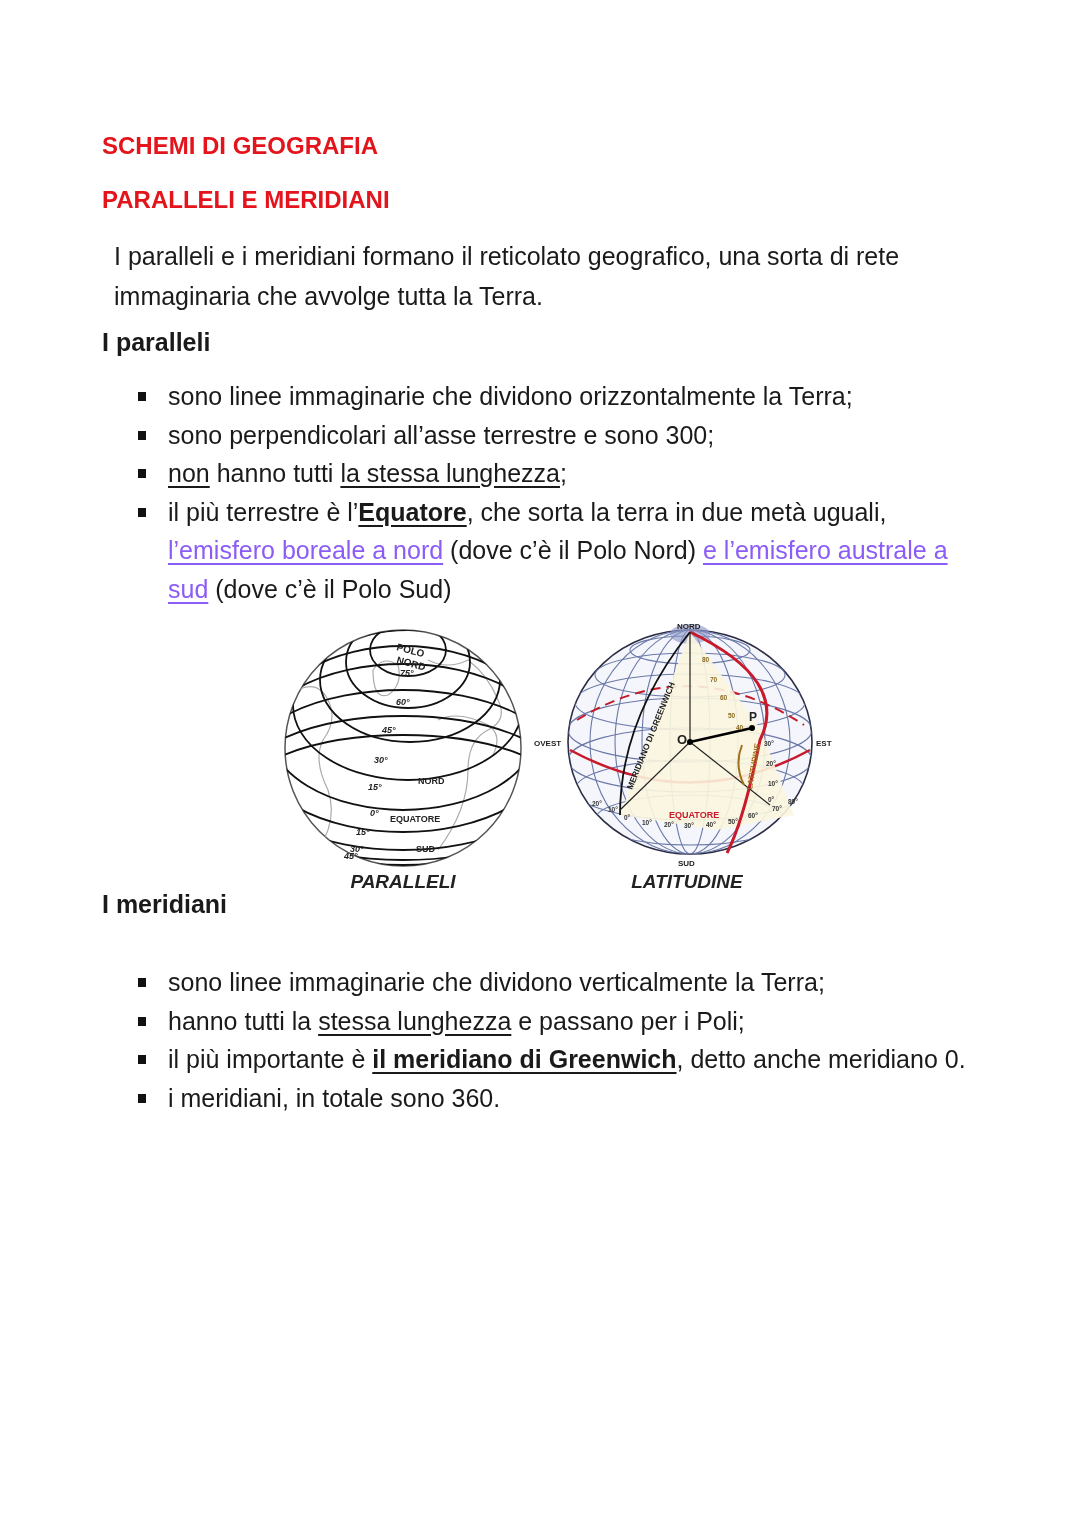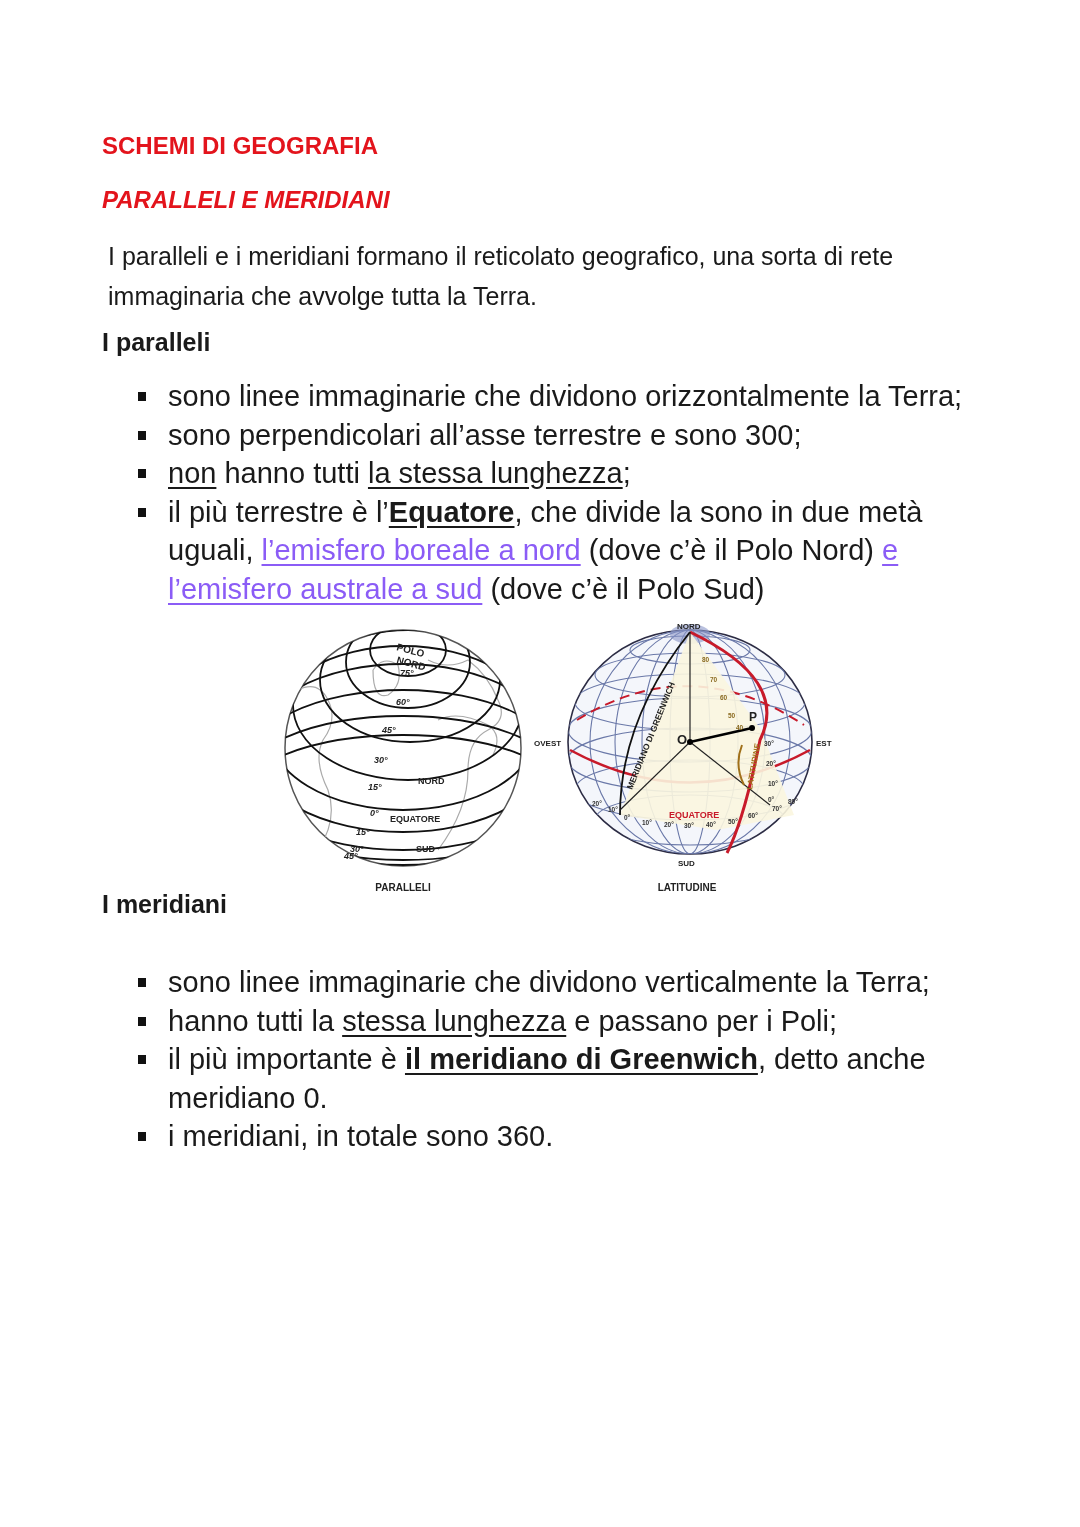--- a/index.html
+++ b/index.html
@@ -2,40 +2,40 @@
 <html><head>
 <meta charset="utf-8">
 <style>
   html, body { margin: 0; padding: 0; background: #ffffff; }
   body { width: 1080px; height: 1527px; position: relative; overflow: hidden;
          font-family: "Liberation Sans", "DejaVu Sans", sans-serif; color: #1a1a1a; }
   .page { position: absolute; left: 0; top: 0; width: 1080px; height: 1527px; }
   .red-title { position: absolute; left: 102px; color: #e3141c; font-weight: bold;
                font-size: 24px; letter-spacing: 0px; }
   .t1 { top: 132px; }
-  .t2 { top: 186px; font-style: italic; }
-  .para { position: absolute; left: 108px; top: 236px; width: 880px; font-size: 25px;
+  .t2 { top: 186px; }
+  .para { position: absolute; left: 114px; top: 236px; width: 880px; font-size: 25px;
           line-height: 40px; }
   .heading { position: absolute; left: 102px; font-weight: bold; font-size: 25px; }
   .h1 { top: 328px; }
   .h2 { top: 890px; }
   ul.bullets { position: absolute; left: 134px; margin: 0; padding: 0; list-style: none;
-               width: 860px; font-size: 29px; line-height: 38.5px; }
+               width: 860px; font-size: 25px; line-height: 38.5px; }
   ul.b1 { top: 377px; }
   ul.b2 { top: 963px; }
   ul.bullets li { position: relative; padding-left: 34px; }
   ul.bullets li .sq { position: absolute; left: 4px; top: 15px; width: 8px; height: 9px; background: #111; }
   .u { text-decoration: underline; text-underline-offset: 4px; }
   .b { font-weight: bold; }
   .red { color: #8b5cf6; }
   .figure { position: absolute; }
   .fig1 { left: 278px; top: 620px; width: 250px; height: 275px; }
   .fig2 { left: 532px; top: 620px; width: 310px; height: 275px; }
-  .caption { position: absolute; font-weight: bold; font-size: 10px; color: #222;
-             text-align: center; width: 100%; bottom: 2px; left: 0; }
+  .caption { position: absolute; font-weight: bold; font-size: 19px; color: #222;
+             text-align: center; width: 100%; bottom: 2px; left: 0; font-style: italic; }
 </style>
 </head>
 <body>
 
 <div class="page">
 
   <div class="red-title t1">SCHEMI DI GEOGRAFIA</div>
   <div class="red-title t2">PARALLELI E MERIDIANI</div>
 
   <div class="para">I paralleli e i meridiani formano il reticolato geografico, una sorta di rete immaginaria che avvolge tutta la Terra.</div>
@@ -50,21 +50,21 @@
     <li>
       <span class="sq"></span>
       <span>sono perpendicolari all’asse terrestre e sono 300;</span>
     </li>
     <li>
       <span class="sq"></span>
       <span class="u">non</span><span> hanno tutti </span><span class="u">la stessa lunghezza</span><span>;</span>
     </li>
     <li>
       <span class="sq"></span>
-      <span>il più terrestre è l’</span><span class="u b">Equatore</span><span>, che divide la sono in due metà uguali, </span><span class="u red">l’emisfero boreale a nord</span><span> (dove c’è il Polo Nord) </span><span class="u red">e l’emisfero australe a sud</span><span> (dove c’è il Polo Sud)</span>
+      <span>il più terrestre è l’</span><span class="u b">Equatore</span><span>, che sorta la terra in due metà uguali, </span><span class="u red">l’emisfero boreale a nord</span><span> (dove c’è il Polo Nord) </span><span class="u red">e l’emisfero australe a sud</span><span> (dove c’è il Polo Sud)</span>
     </li>
   </ul>
 
   <div class="figure fig1">
     <svg width="250" height="275" viewBox="0 0 250 275">
       <defs>
         <clipPath id="g1clip">
             <circle cx="125" cy="128" r="118"></circle>
           </clipPath>
       </defs>

